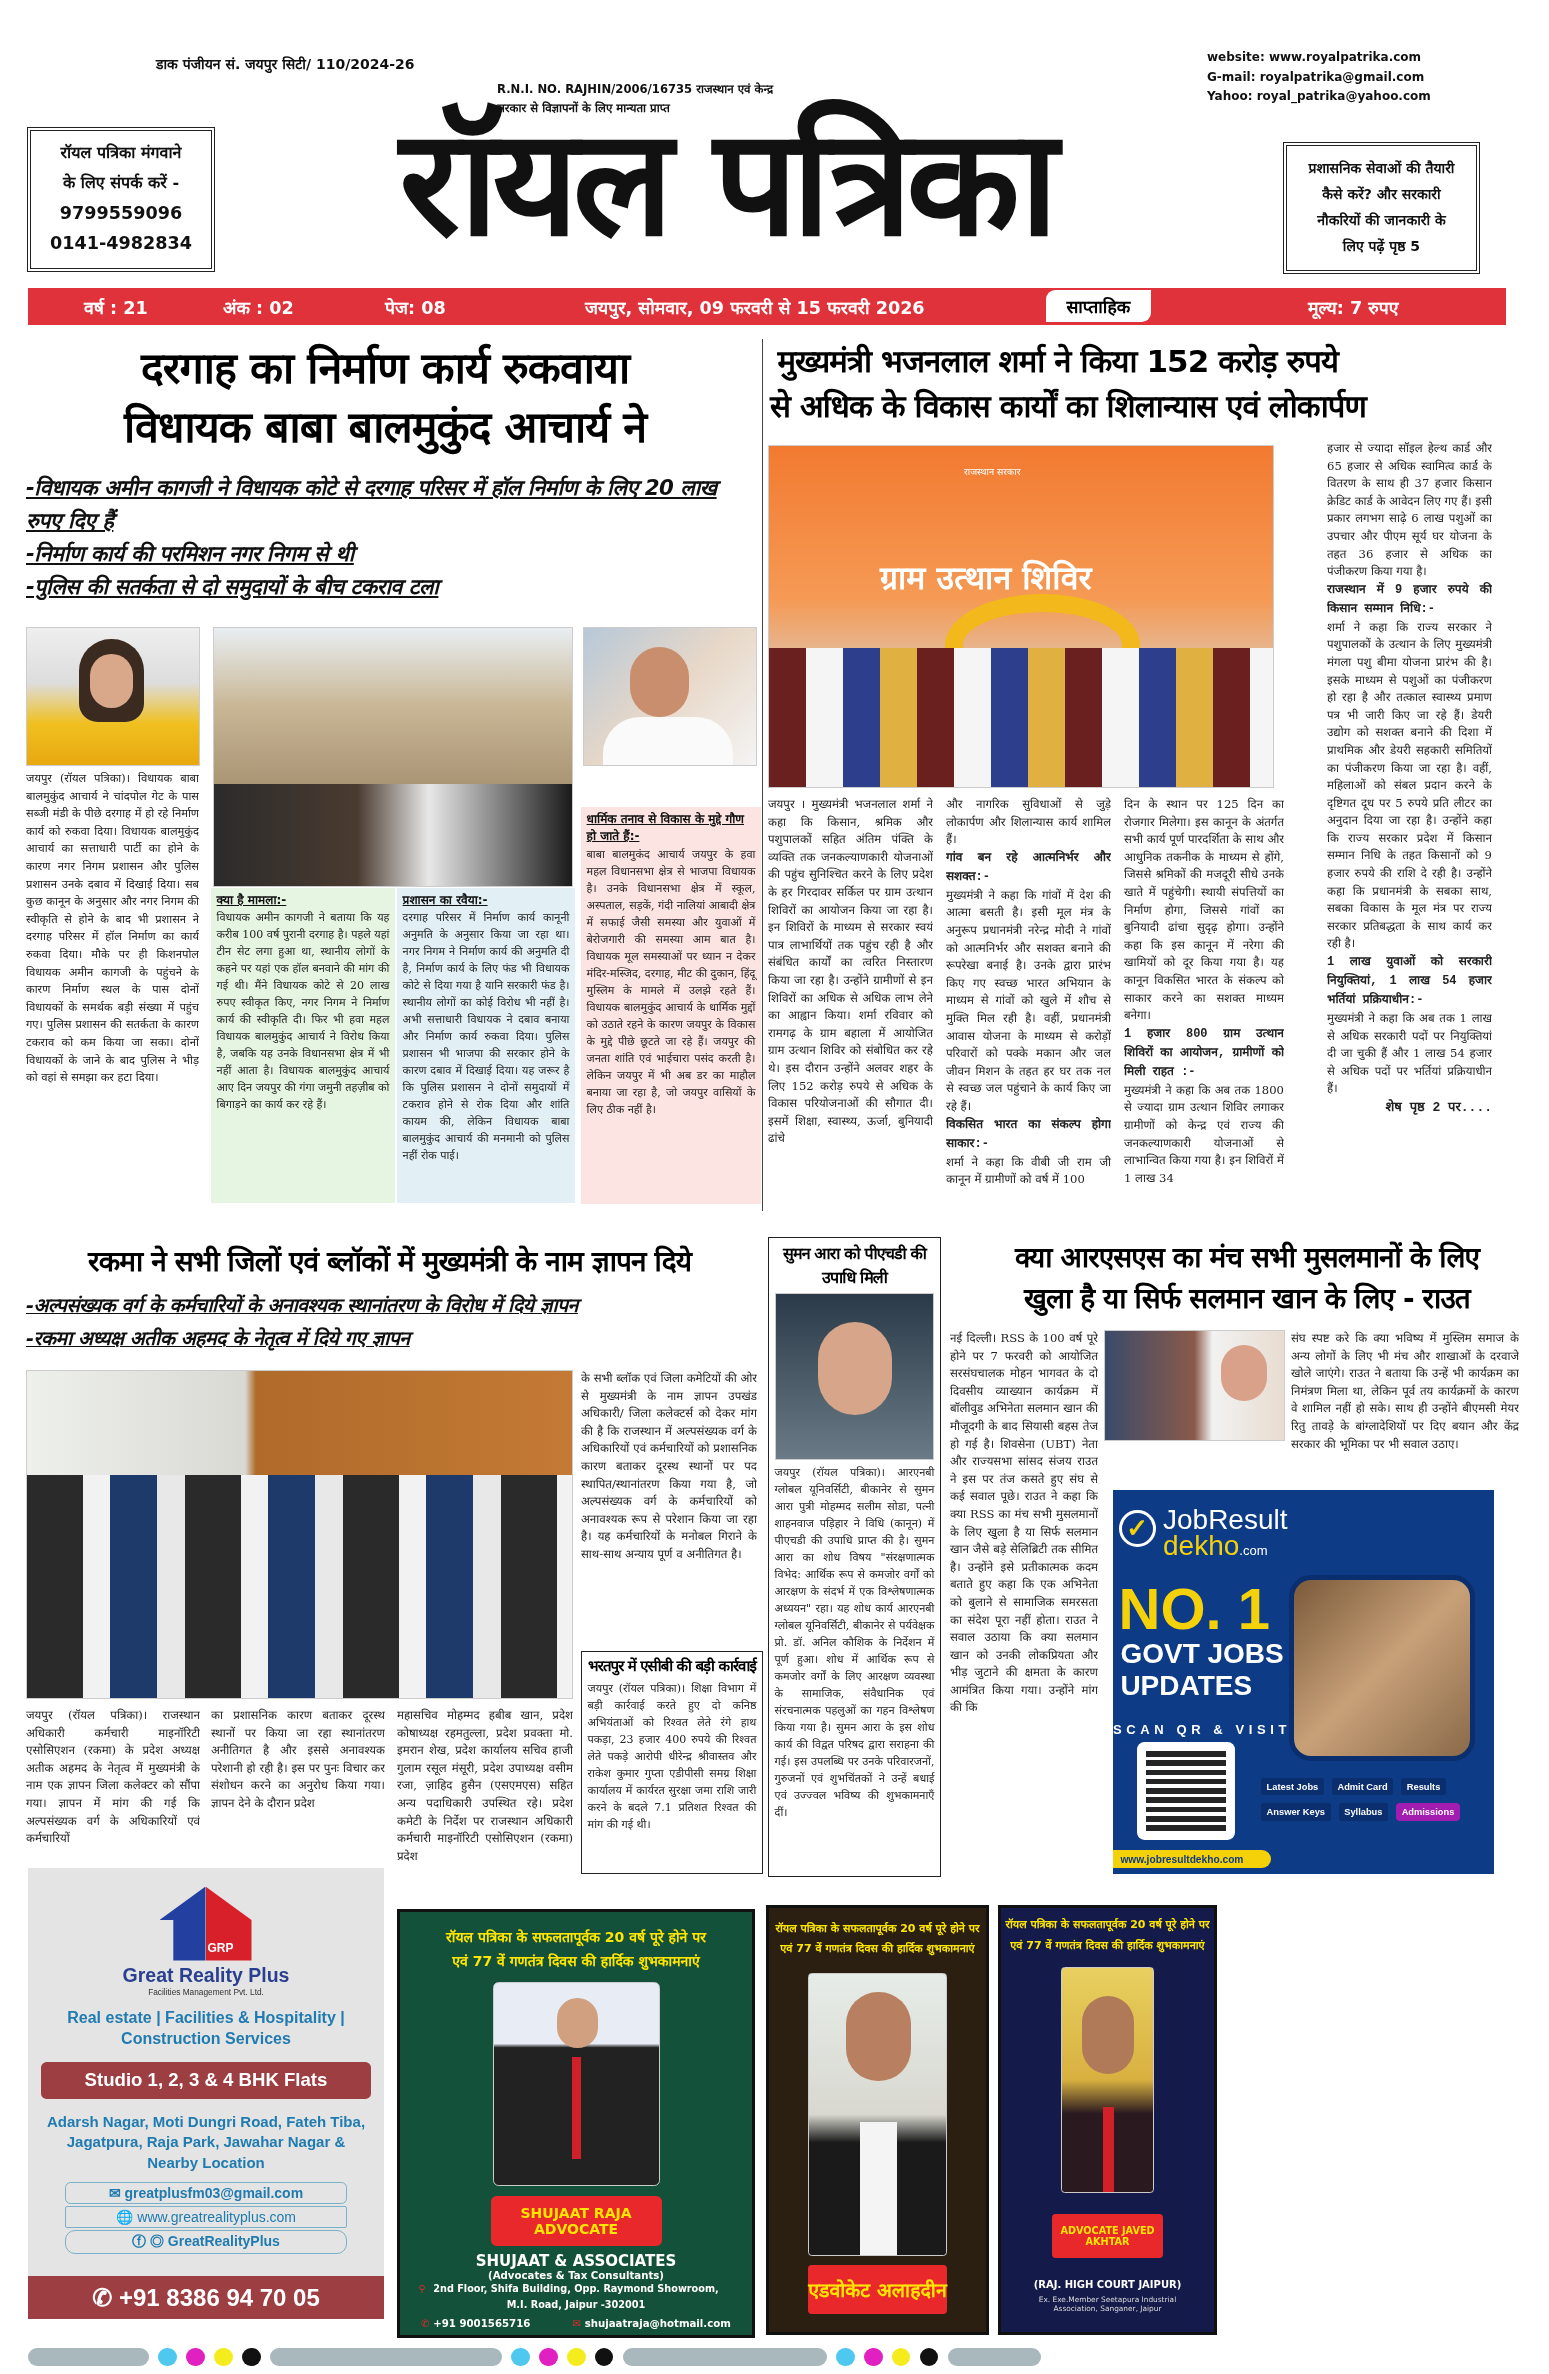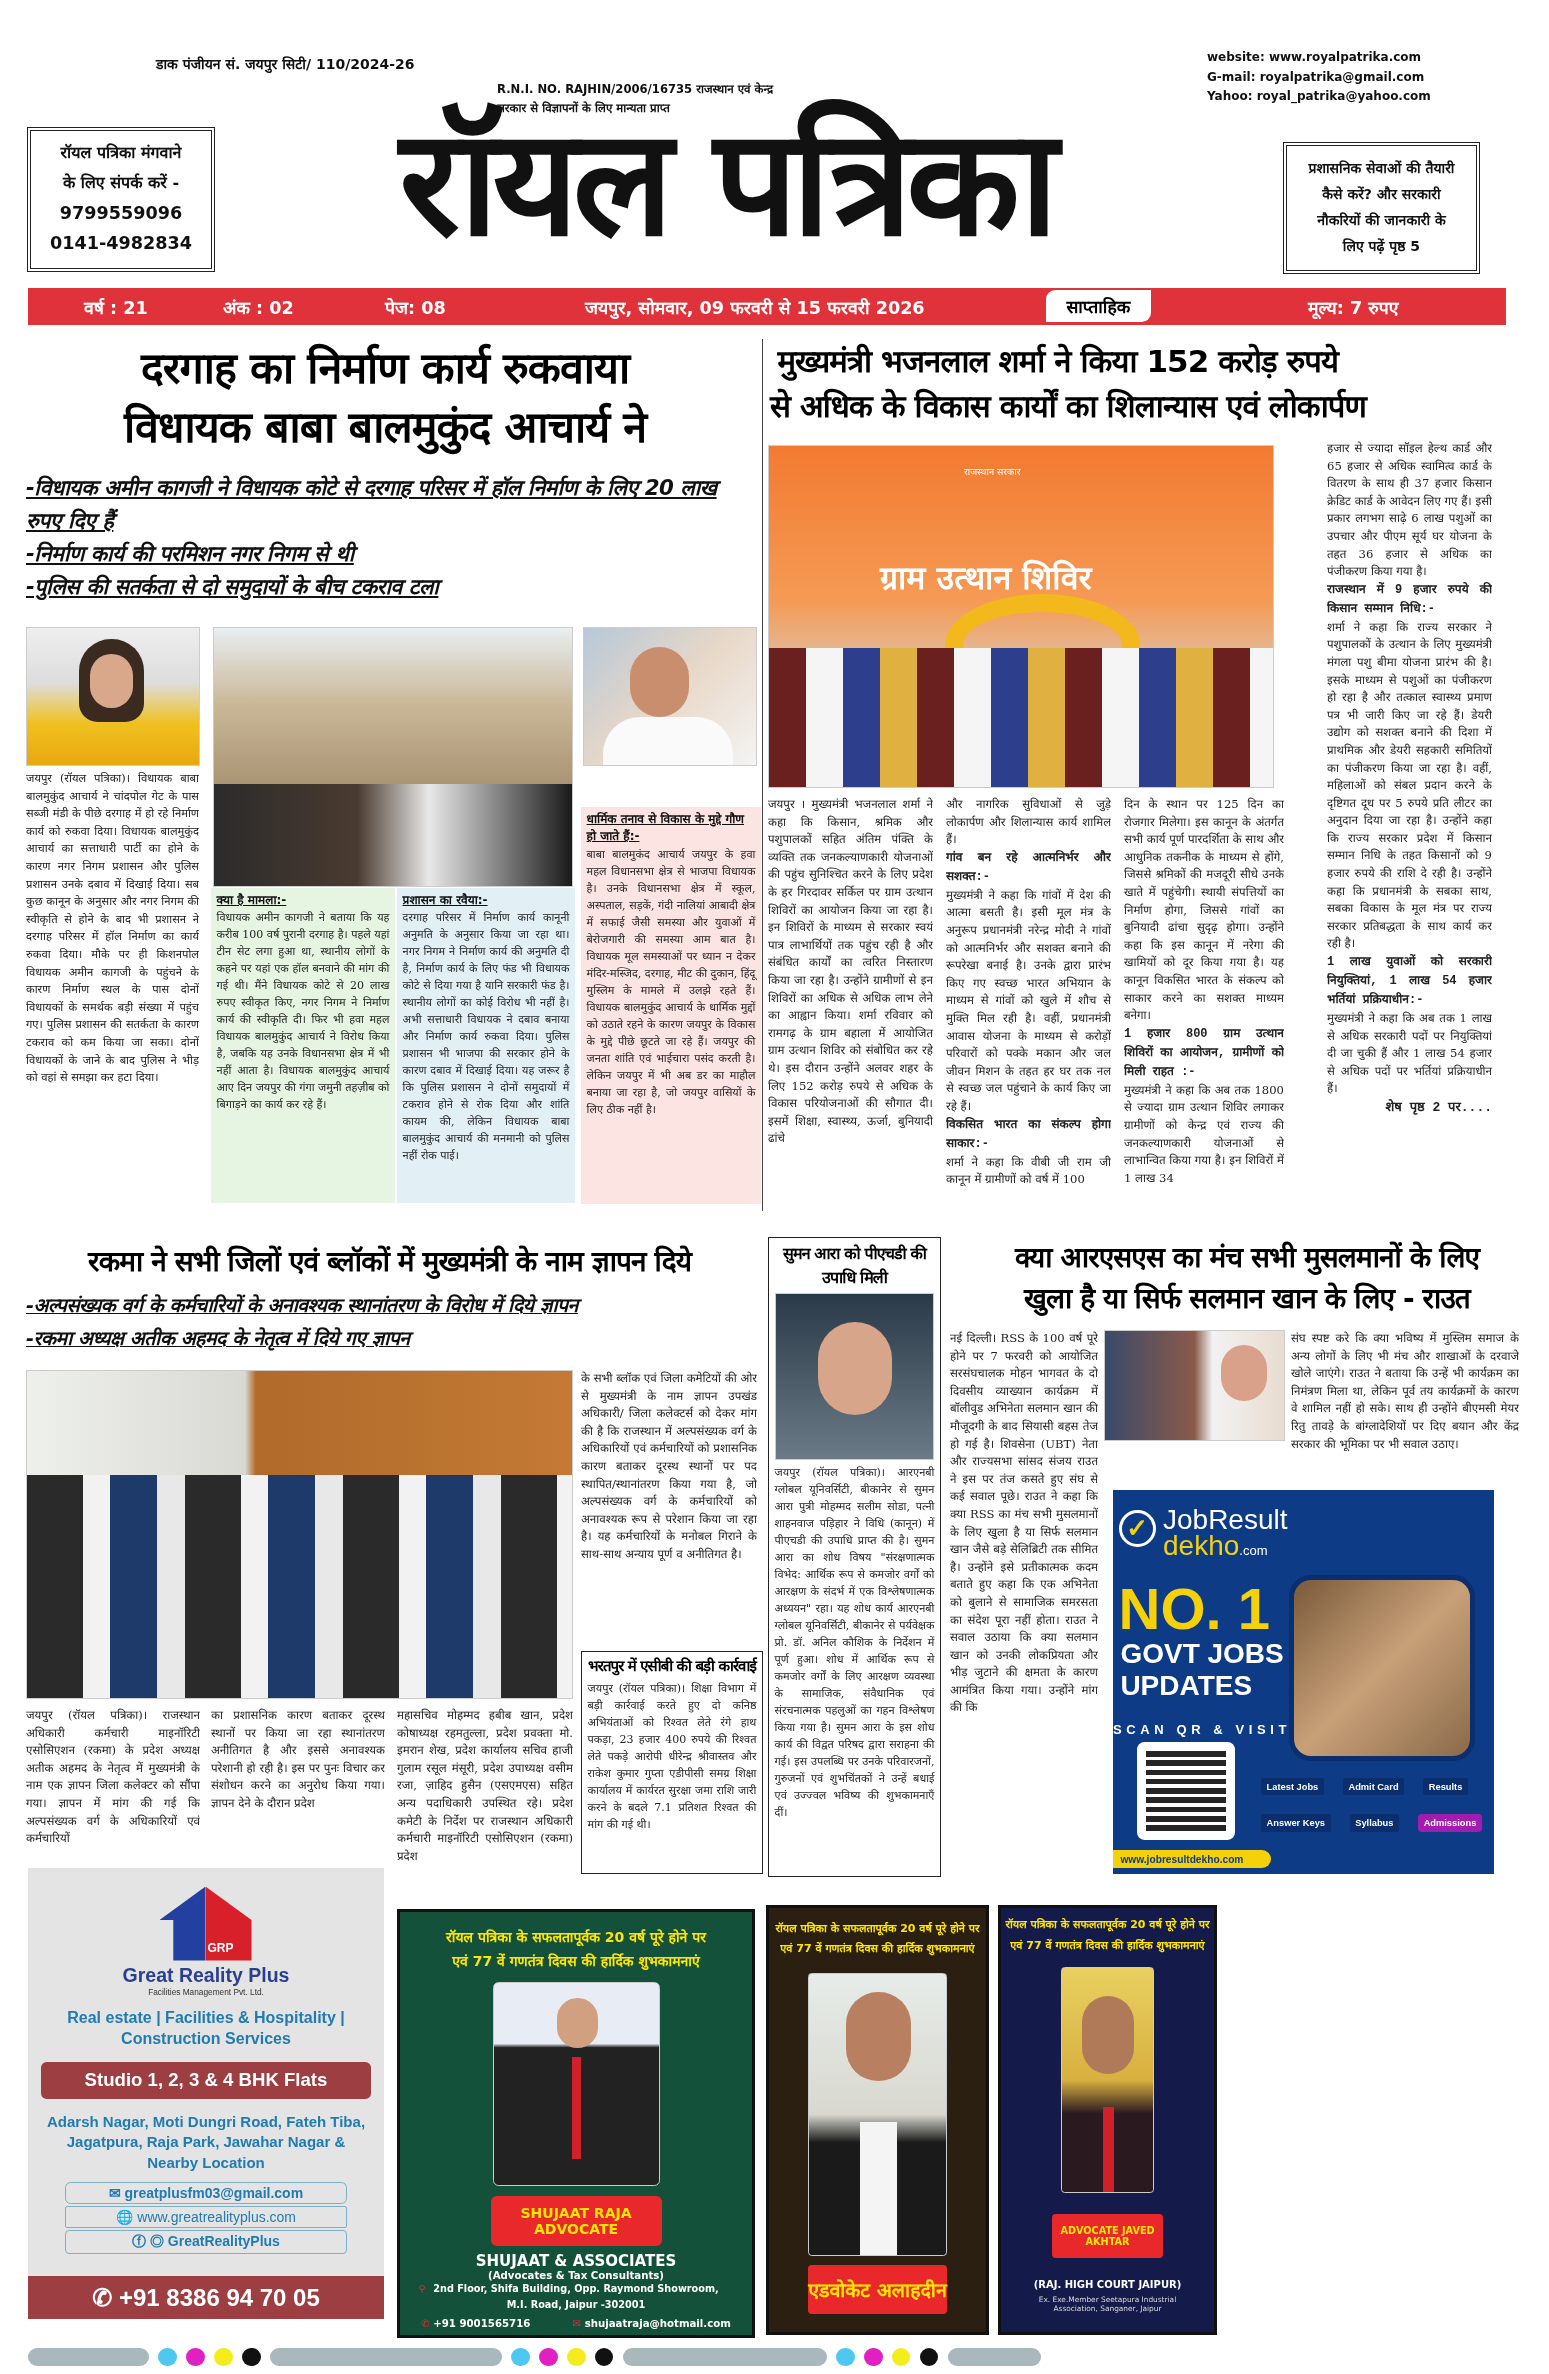--- a/index.html
+++ b/index.html
@@ -172,21 +172,21 @@
     <span style="color:#f5d10a">dekho</span><span style="font-size:13px">.com</span>
   </div>
   <div style="position:absolute;left:5.6px;top:85px;font-size:58px;font-weight:bold;color:#f5d10a">NO. 1</div>
   <div style="position:absolute;left:7.4px;top:148px;font-size:28px;font-weight:bold">GOVT JOBS</div>
   <div style="position:absolute;left:7.4px;top:180px;font-size:28px;font-weight:bold">UPDATES</div>
   <div style="position:absolute;left:0;top:232px;font-size:13px;font-weight:bold;letter-spacing:4.6px">SCAN QR &amp; VISIT</div>
   <div style="position:absolute;left:24px;top:252px;width:98px;height:98px;background:#fff;border-radius:7.4px;padding:9.3px">
     <div style="width:100%;height:100%;background:repeating-linear-gradient(0deg,#000 0 5.6px,#fff 5.6px 9.3px),#000;opacity:.85;mask:none"></div>
   </div>
   <div style="position:absolute;left:176px;top:85px;width:186px;height:186px;border:5.6px solid #0a2e6e;border-radius:22px;background:linear-gradient(135deg,#7a5a3a,#c8a078 50%,#8a6a4a)"></div>
-  <div style="position:absolute;left:148px;top:288px;width:223px;display:flex;flex-wrap:wrap;gap:19px;font-size:9.3px;font-weight:bold">
+  <div style="position:absolute;left:148px;top:288px;width:223px;display:flex;flex-wrap:wrap;gap:8px;font-size:9.3px;font-weight:bold">
     <span style="background:#0a2e6e;padding:3.7px 5.6px;border-radius:2.8px">Latest Jobs</span>
     <span style="background:#0a2e6e;padding:3.7px 5.6px;border-radius:2.8px">Admit Card</span>
     <span style="background:#0a2e6e;padding:3.7px 5.6px;border-radius:2.8px">Results</span>
     <span style="background:#0a2e6e;padding:3.7px 5.6px;border-radius:2.8px">Answer Keys</span>
     <span style="background:#0a2e6e;padding:3.7px 5.6px;border-radius:2.8px">Syllabus</span>
     <span style="background:#a21caf;padding:3.7px 5.6px;border-radius:4px">Admissions</span>
   </div>
   <div style="position:absolute;left:0;top:360px;width:158px;background:#f5d10a;color:#0e3b86;font-size:10.2px;font-weight:bold;padding:3.7px 7.4px;border-radius:0 13px 13px 0">www.jobresultdekho.com</div>
 </div>
 
@@ -196,21 +196,21 @@
     <div style="position:absolute;left:46px;top:0;width:46px;height:74px;background:#d8202a;clip-path:polygon(0 0,100% 45%,100% 100%,0 100%)"></div>
     <span style="position:absolute;left:48px;top:54px;font-size:12px;font-weight:bold;color:#fff">GRP</span>
   </div>
   <div style="font-size:19.5px;font-weight:bold;color:#2a3f8f;margin-top:3.7px">Great Reality Plus</div>
   <div style="font-size:8.3px;color:#333">Facilities Management Pvt. Ltd.</div>
   <div style="font-size:16px;font-weight:bold;color:#1f7bb0;margin:11px 11px 0;line-height:20.4px">Real estate | Facilities &amp; Hospitality | Construction Services</div>
   <div style="margin:13px 13px 0;background:#9c3e42;color:#fff;font-size:18.6px;font-weight:bold;border-radius:5.6px;padding:7.4px 0">Studio 1, 2, 3 &amp; 4 BHK Flats</div>
   <div style="font-size:15px;font-weight:bold;color:#1f7bb0;margin:13px 16.7px 0;line-height:20.4px">Adarsh Nagar, Moti Dungri Road, Fateh Tiba, Jagatpura, Raja Park, Jawahar Nagar &amp; Nearby Location</div>
   <div style="margin:9.3px 37px 0;border:0.9px solid #7ab0c8;border-radius:5.6px;font-size:14px;font-weight:bold;color:#1f7bb0;padding:1.9px">✉ <span>greatplusfm03@gmail.com</span></div>
   <div style="margin:1.9px 37px 0;border:0.9px solid #7ab0c8;border-radius:2px;font-size:14px;font-weight:normal;color:#1f7bb0;padding:1.9px"><span>🌐</span> <span>www.greatrealityplus.com</span></div>
-  <div style="margin:1.9px 37px 0;border:0.9px solid #7ab0c8;border-radius:4px;font-size:14px;font-weight:bold;color:#1f7bb0;padding:1.9px"><span>ⓕ ◎</span> <span>GreatRealityPlus</span></div>
+  <div style="margin:1.9px 37px 0;border:0.9px solid #7ab0c8;border-radius:10px;font-size:14px;font-weight:bold;color:#1f7bb0;padding:1.9px"><span>ⓕ ◎</span> <span>GreatRealityPlus</span></div>
   <div style="position:absolute;left:0;bottom:0;width:100%;background:#9c3e42;color:#fff;font-size:24px;font-weight:bold;padding:7.4px 0"><span>✆</span> <span>+91 8386 94 70 05</span></div>
 </div>
 
 <div class="abs ad-green" style="left:397px;top:1909px;width:358px;height:429px;">
   <div class="ad-head" style="padding-top:13px">
     <div>रॉयल पत्रिका के सफलतापूर्वक 20 वर्ष पूरे होने पर</div>
     <div>एवं 77 वें गणतंत्र दिवस की हार्दिक शुभकामनाएं</div>
   </div>
   <div class="photo" style="margin:9.3px auto 0;width:167px;height:204px;background:linear-gradient(180deg,#e8ecf4 0%,#e8ecf4 30%,#222 32%,#222 100%);position:relative;border-radius:5.6px">
     <div style="position:absolute;left:63px;top:15px;width:41px;height:50px;border-radius:20.4px;background:#d0a080"></div>

